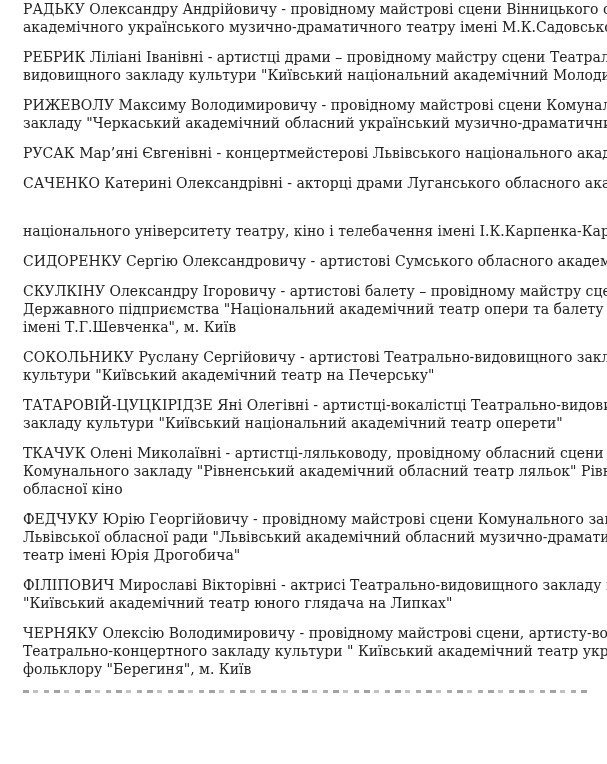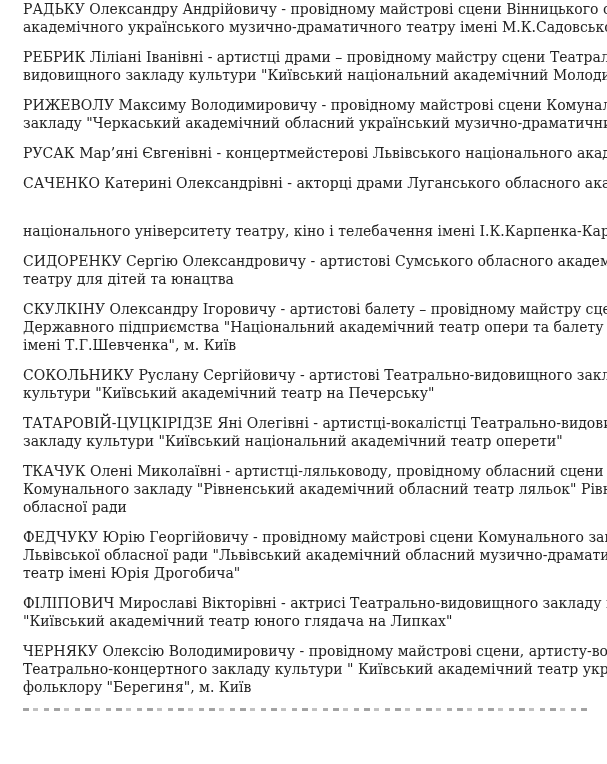--- a/index.html
+++ b/index.html
@@ -52,23 +52,23 @@
 <body style="background: rgb(255, 255, 255);">
 
 <main class="doc">
   <div class="text-col" style="color: rgb(34, 34, 34);">
       <p class="para"><span class="line">РАДЬКУ Олександру Андрійовичу - провідному майстрові сцени Вінницького обласного</span><br><span class="line">академічного українського музично-драматичного театру імені М.К.Садовського</span></p>
       <p class="para"><span class="line">РЕБРИК Ліліані Іванівні - артистці драми – провідному майстру сцени Театрально-</span><br><span class="line">видовищного закладу культури "Київський національний академічний Молодий театр"</span></p>
       <p class="para"><span class="line">РИЖЕВОЛУ Максиму Володимировичу - провідному майстрові сцени Комунального</span><br><span class="line">закладу "Черкаський академічний обласний український музично-драматичний театр</span><br></p>
       <p class="para"><span class="line">РУСАК Мар’яні Євгенівні - концертмейстерові Львівського національного академічного</span><br></p>
       <p class="para"><span class="line">САЧЕНКО Катерині Олександрівні - акторці драми Луганського обласного академічного</span><br></p>
       <p class="para"><br><span class="line">національного університету театру, кіно і телебачення імені І.К.Карпенка-Карого</span></p>
-      <p class="para"><span class="line">СИДОРЕНКУ Сергію Олександровичу - артистові Сумського обласного академічного</span><br><span class="line">театру для дітей та юнацтва</span></p>
+      <p class="para"><span class="line">СИДОРЕНКУ Сергію Олександровичу - артистові Сумського обласного академічного</span><br></p>
       <p class="para"><span class="line">СКУЛКІНУ Олександру Ігоровичу - артистові балету – провідному майстру сцени</span><br><span class="line">Державного підприємства "Національний академічний театр опери та балету України</span><br><span class="line">імені Т.Г.Шевченка", м. Київ</span></p>
       <p class="para"><span class="line">СОКОЛЬНИКУ Руслану Сергійовичу - артистові Театрально-видовищного закладу</span><br><span class="line">культури "Київський академічний театр на Печерську"</span></p>
       <p class="para"><span class="line">ТАТАРОВІЙ-ЦУЦКІРІДЗЕ Яні Олегівні - артистці-вокалістці Театрально-видовищного</span><br><span class="line">закладу культури "Київський національний академічний театр оперети"</span></p>
-      <p class="para"><span class="line">ТКАЧУК Олені Миколаївні - артистці-ляльководу, провідному обласний сцени</span><br><span class="line">Комунального закладу "Рівненський академічний обласний театр ляльок" Рівненської</span><br><span class="line">обласної ради</span></p>
+      <p class="para"><span class="line">ТКАЧУК Олені Миколаївні - артистці-ляльководу, провідному обласний сцени</span><br><span class="line">Комунального закладу "Рівненський академічний обласний театр ляльок" Рівненської</span><br><span class="line">обласної кіно</span></p>
       <p class="para"><span class="line">ФЕДЧУКУ Юрію Георгійовичу - провідному майстрові сцени Комунального закладу</span><br><span class="line">Львівської обласної ради "Львівський академічний обласний музично-драматичний</span><br><span class="line">театр імені Юрія Дрогобича"</span></p>
       <p class="para"><span class="line">ФІЛІПОВИЧ Мирославі Вікторівні - актрисі Театрально-видовищного закладу культури</span><br><span class="line">"Київський академічний театр юного глядача на Липках"</span></p>
       <p class="para"><span class="line">ЧЕРНЯКУ Олексію Володимировичу - провідному майстрові сцени, артисту-вокалісту</span><br><span class="line">Театрально-концертного закладу культури " Київський академічний театр українського</span><br><span class="line">фольклору "Берегиня", м. Київ</span></p>
     </div>
   <div class="clipped-line"></div>
 </main>
 
 </body></html>

